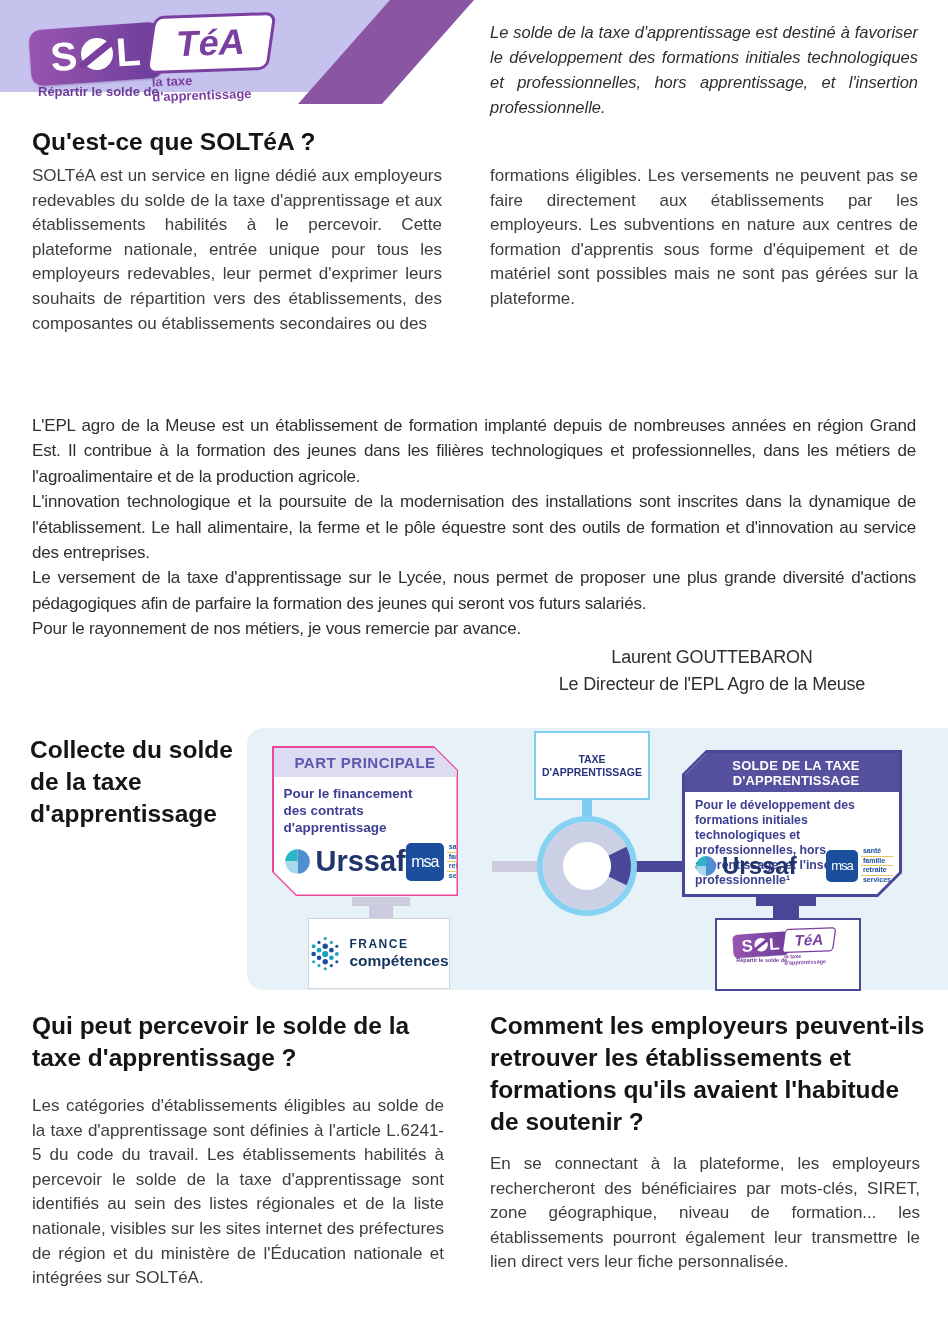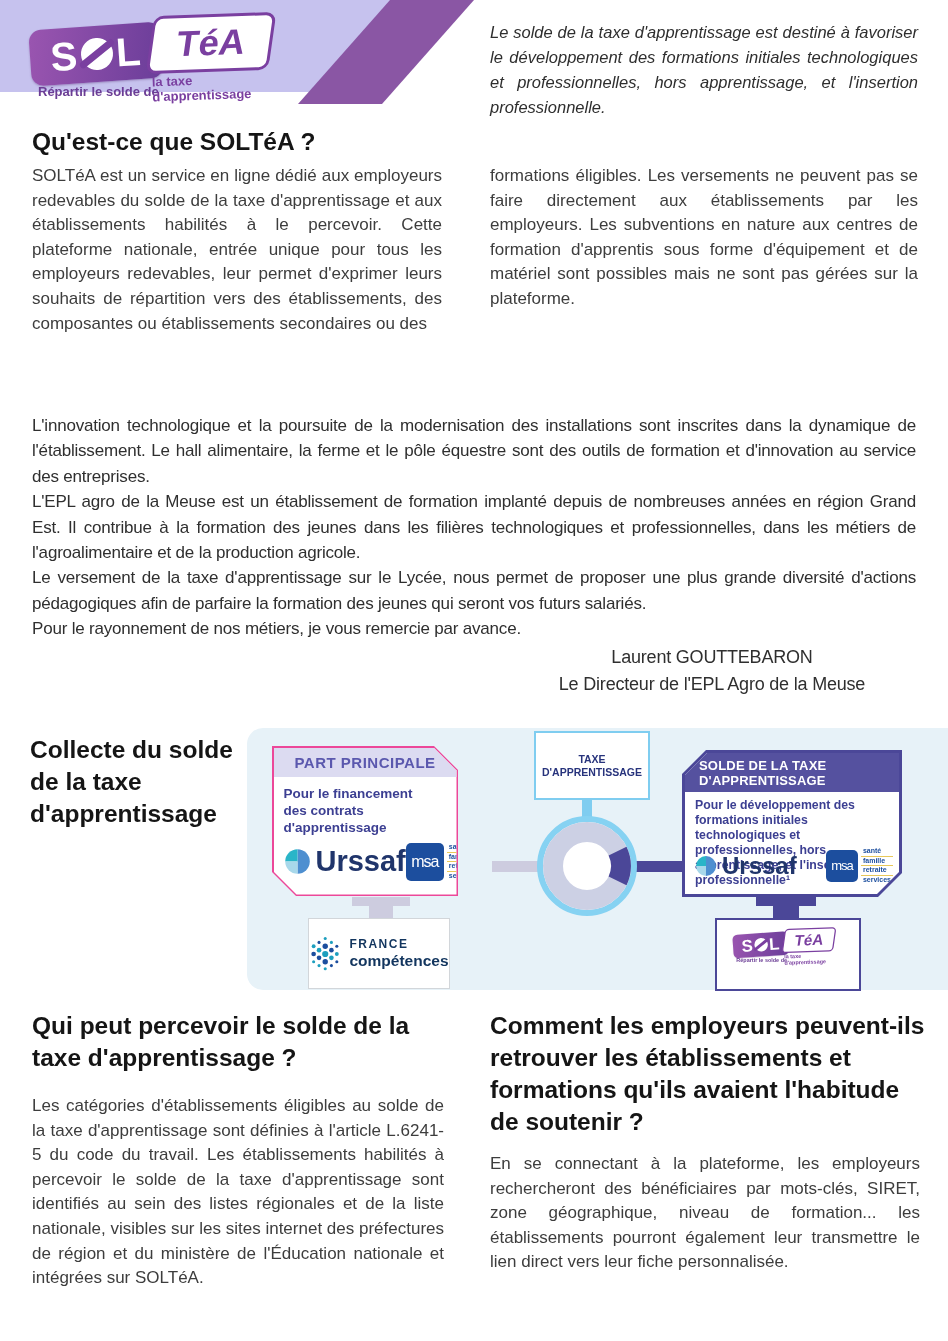--- a/index.html
+++ b/index.html
@@ -76,21 +76,21 @@
         border:2px solid #7fcdf0;display:flex;align-items:center;justify-content:center;
         text-align:center;font-weight:bold;font-size:10.5px;line-height:13px;color:#27337c;padding:2px;}
 
   .donut{position:absolute;left:537px;top:816px;}
 
   .solde-box{position:absolute;left:682px;top:750px;width:220px;height:147px;background:#4b4798;
         clip-path:polygon(24px 0,100% 0,100% calc(100% - 24px),calc(100% - 24px) 100%,0 100%,0 24px);}
   .solde-inner{position:absolute;left:3px;top:3px;right:3px;bottom:3px;background:#fff;
         clip-path:polygon(22px 0,100% 0,100% calc(100% - 22px),calc(100% - 22px) 100%,0 100%,0 22px);}
   .solde-head{background:#55519f;color:#fff;font-weight:bold;font-size:13px;line-height:15px;
-        padding:5px 6px 4px 14px;letter-spacing:.2px;}
+        text-align:center;padding:5px 6px 4px 14px;letter-spacing:.2px;}
   .solde-body{padding:6px 8px 0 10px;font-weight:bold;font-size:12.3px;line-height:15px;color:#3c3f92;}
   .solde-box .logo-row{bottom:10px;left:10px;right:6px;}
 
   .fc-box{position:absolute;left:308px;top:918px;width:140px;height:69px;background:#fff;
         border:1.5px solid #d2d6da;display:flex;align-items:center;justify-content:center;gap:6px;}
   .fc-text .fc1{font-size:12px;font-weight:bold;letter-spacing:1.5px;color:#12355e;}
   .fc-text .fc2{font-size:15.5px;font-weight:bold;color:#12355e;margin-top:1px;}
 
   .mini-logo-box{position:absolute;left:715px;top:918px;width:142px;height:69px;background:#fff;
         border:2px solid #4b4798;}
@@ -115,22 +115,22 @@
     <div class="tag-right">la taxe d'apprentissage</div>
   </div>
 
   <div class="intro-quote">Le solde de la taxe d'apprentissage est destiné à favoriser le développement des formations initiales technologiques et professionnelles, hors apprentissage, et l'insertion professionnelle.</div>
 
   <div class="h1" style="left:32px;top:126px;">Qu'est-ce que SOLTéA ?</div>
   <div class="body-txt" style="left:32px;top:164px;width:410px;">SOLTéA est un service en ligne dédié aux employeurs redevables du solde de la taxe d'apprentissage et aux établissements habilités à le percevoir. Cette plateforme nationale, entrée unique pour tous les employeurs redevables, leur permet d'exprimer leurs souhaits de répartition vers des établissements, des composantes ou établissements secondaires ou des</div>
   <div class="body-txt" style="left:490px;top:164px;width:428px;">formations éligibles. Les versements ne peuvent pas se faire directement aux établissements par les employeurs. Les subventions en nature aux centres de formation d'apprentis sous forme d'équipement et de matériel sont possibles mais ne sont pas gérées sur la plateforme.</div>
 
   <div class="body-txt cond" style="left:32px;top:413px;width:884px;">
+    <p>L'EPL agro de la Meuse est un établissement de formation implanté depuis de nombreuses années en région Grand Est. Il contribue à la formation des jeunes dans les filières technologiques et professionnelles, dans les métiers de l'agroalimentaire et de la production agricole.</p>
     <p>L'innovation technologique et la poursuite de la modernisation des installations sont inscrites dans la dynamique de l'établissement. Le hall alimentaire, la ferme et le pôle équestre sont des outils de formation et d'innovation au service des entreprises.</p>
-    <p>L'EPL agro de la Meuse est un établissement de formation implanté depuis de nombreuses années en région Grand Est. Il contribue à la formation des jeunes dans les filières technologiques et professionnelles, dans les métiers de l'agroalimentaire et de la production agricole.</p>
     <p>Le versement de la taxe d'apprentissage sur le Lycée, nous permet de proposer une plus grande diversité d'actions pédagogiques afin de parfaire la formation des jeunes qui seront vos futurs salariés.</p>
     <p>Pour le rayonnement de nos métiers, je vous remercie par avance.</p>
     <div class="sig">
       <div>Laurent GOUTTEBARON</div>
       <div>Le Directeur de l'EPL Agro de la Meuse</div>
     </div>
   </div>
 
   <div class="h1" style="left:30px;top:734px;width:215px;">Collecte du solde de la taxe d'apprentissage</div>
 

